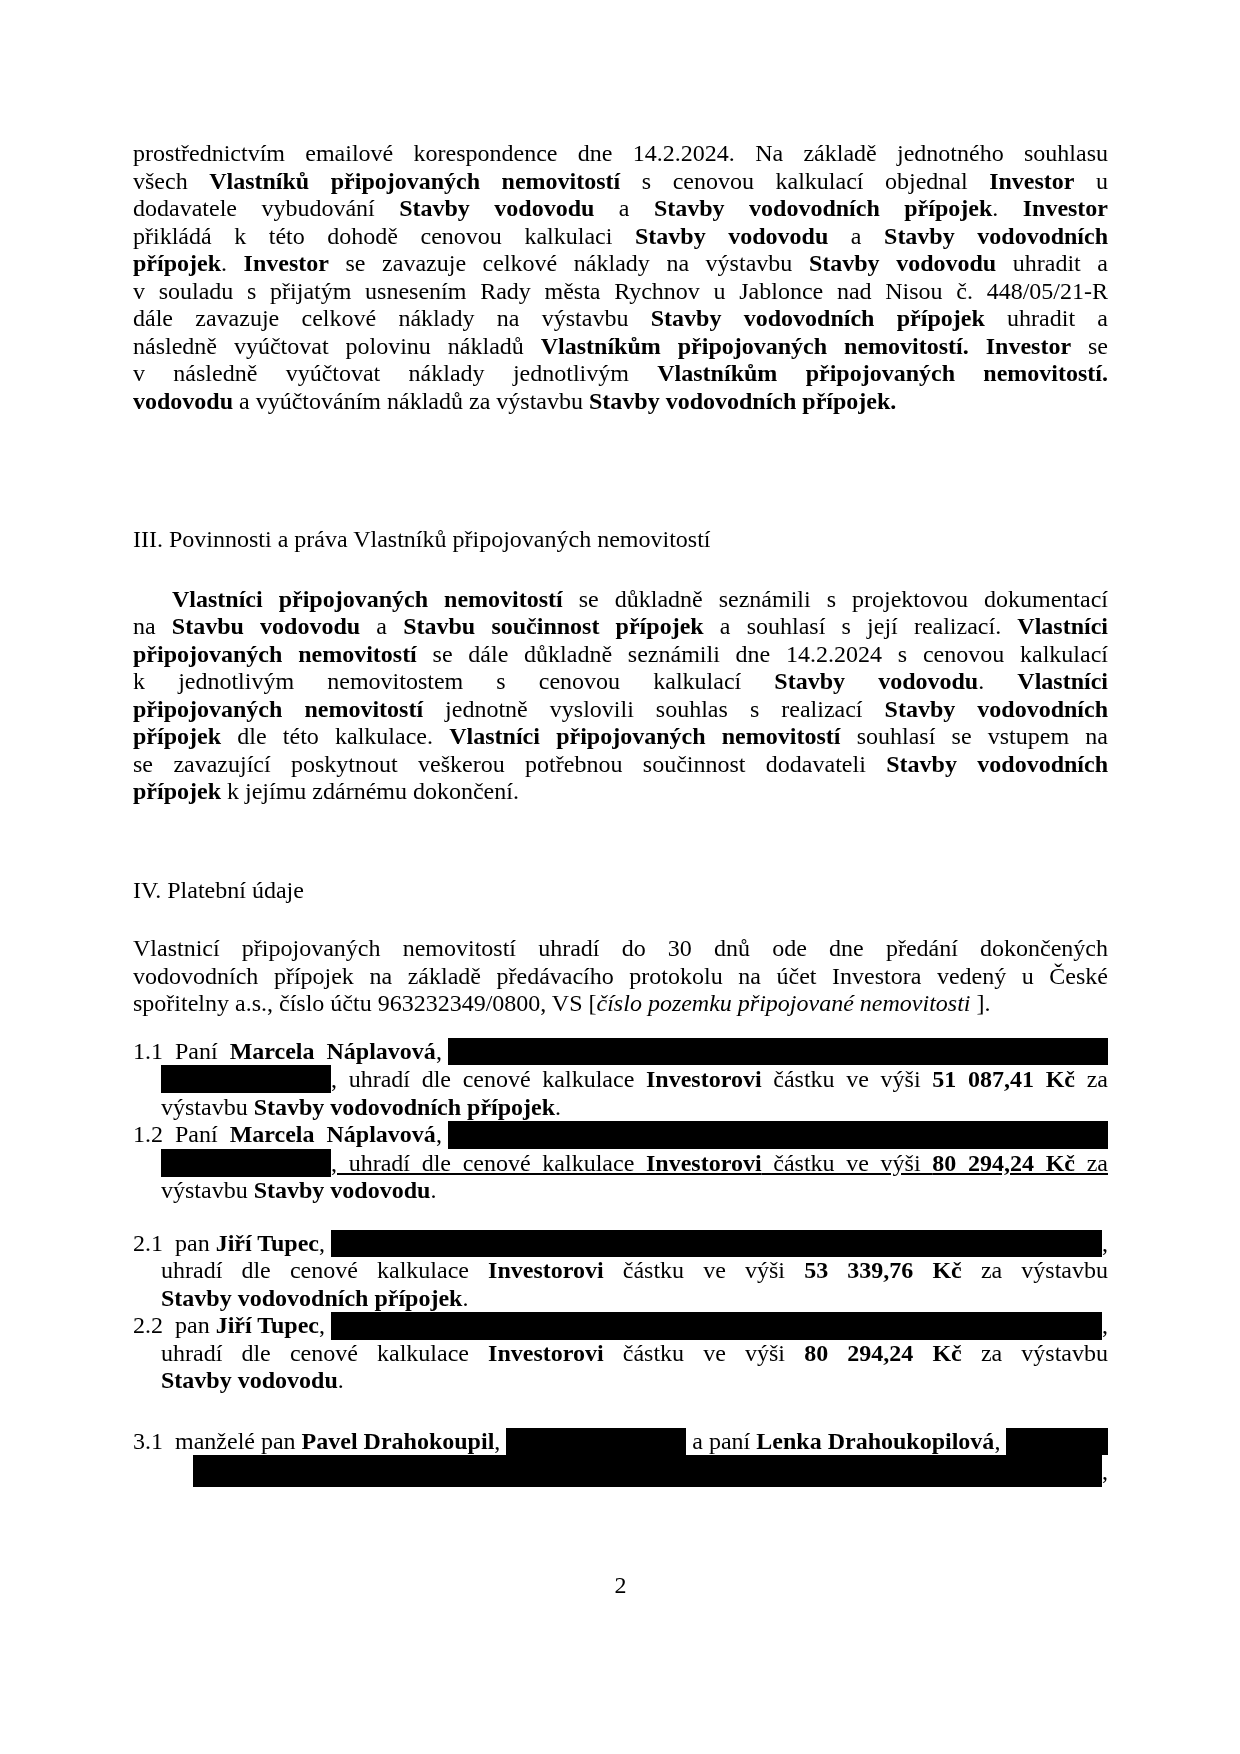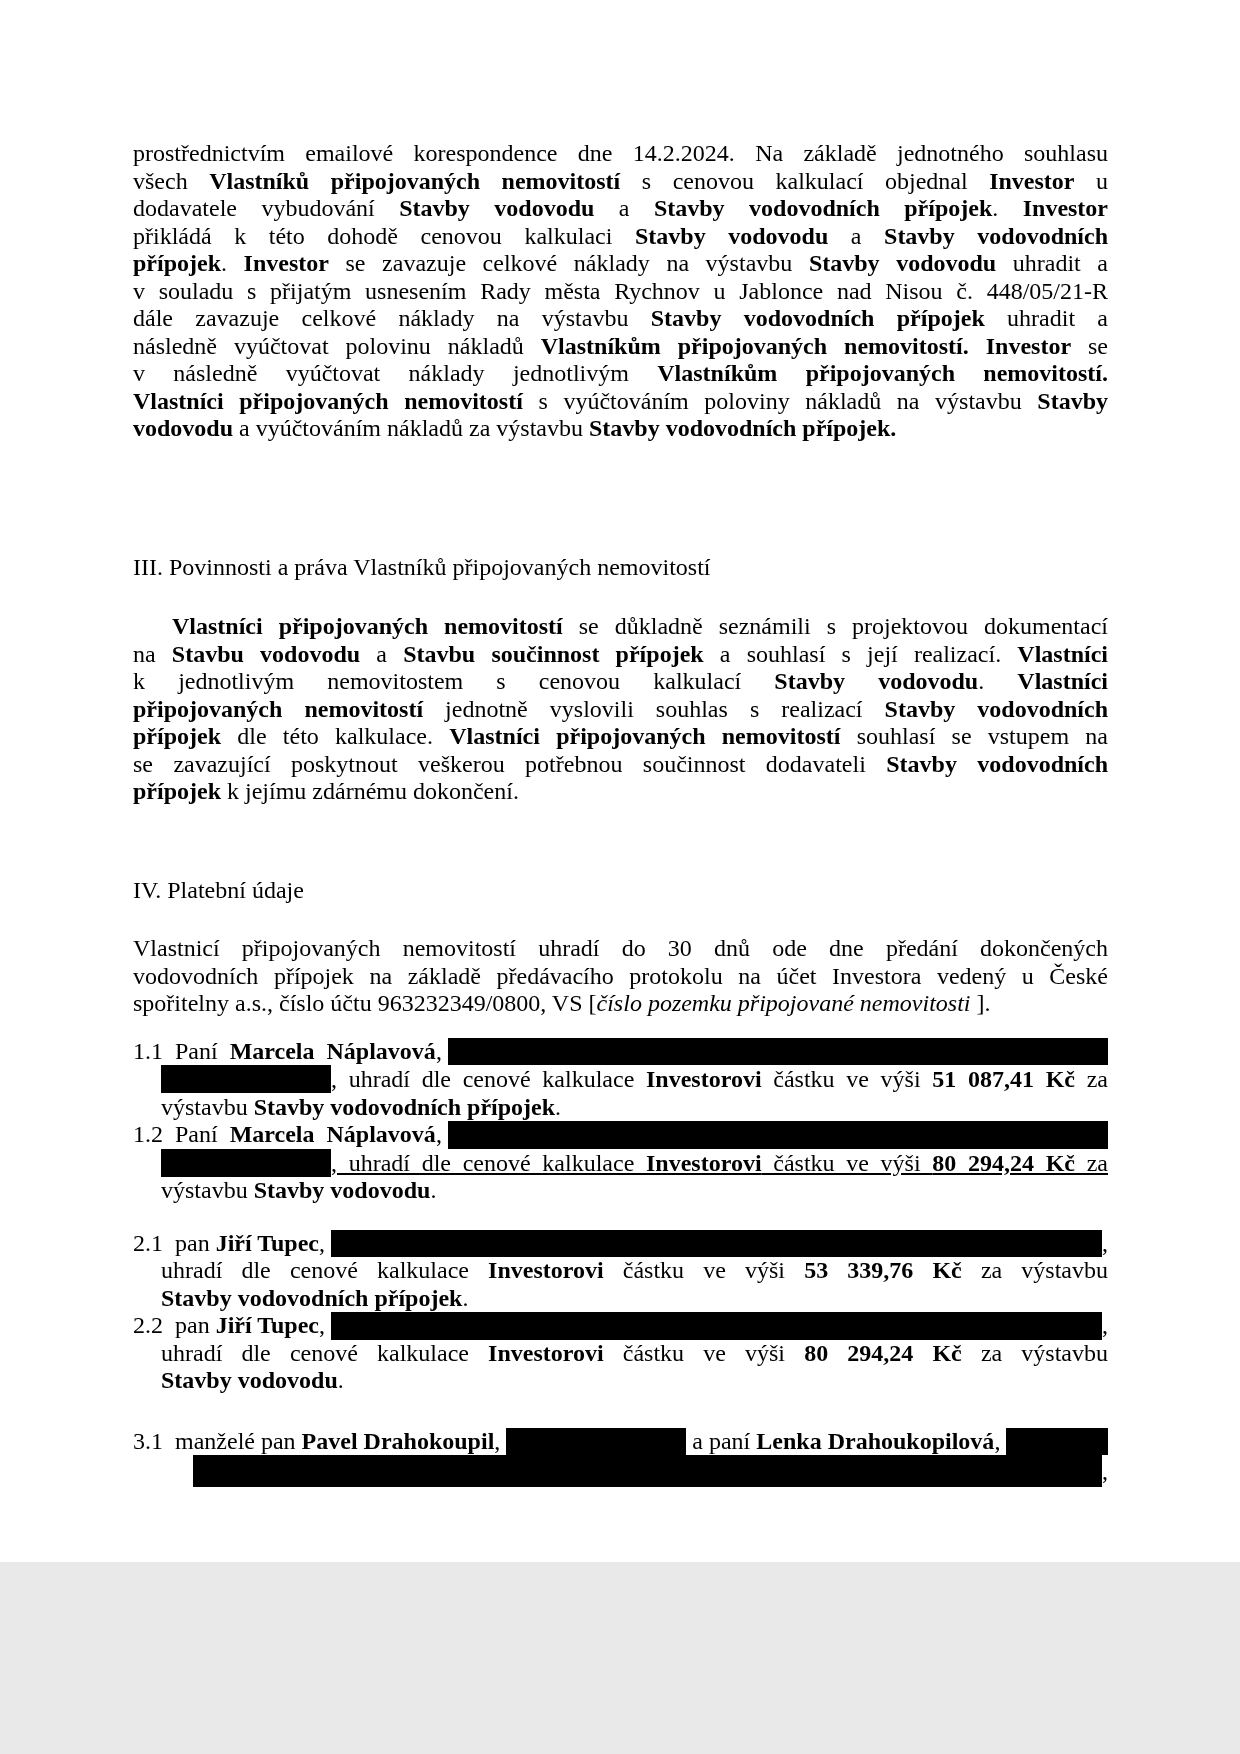--- a/index.html
+++ b/index.html
@@ -1,18 +1,18 @@
 <!DOCTYPE html>
 <html><head>
 <meta charset="utf-8">
 <style>
   html,body{margin:0;padding:0;background:#e9e9e9;}
   .page{
     position:relative;
-    width:1240px;height:1562px;
+    width:1240px;height:1754px;
     margin:0 auto;
     background:#ffffff;
     box-sizing:border-box;
     padding:140px 132px 0 133px;
     font-family:"Liberation Serif","DejaVu Serif",serif;
     font-size:24px;
     line-height:27.5px;
     color:#000;
     overflow:hidden;
   }
@@ -44,29 +44,29 @@
   <div class="para">
       <div class="line"><span>prostřednictvím emailové korespondence dne 14.2.2024. Na základě jednotného souhlasu</span></div>
       <div class="line"><span>všech </span><span class="b">Vlastníků připojovaných nemovitostí</span><span> s cenovou kalkulací objednal </span><span class="b">Investor</span><span> u</span></div>
       <div class="line"><span>dodavatele vybudování </span><span class="b">Stavby vodovodu</span><span> a </span><span class="b">Stavby vodovodních přípojek</span><span>. </span><span class="b">Investor</span></div>
       <div class="line"><span>přikládá k této dohodě cenovou kalkulaci </span><span class="b">Stavby vodovodu</span><span> a </span><span class="b">Stavby vodovodních</span></div>
       <div class="line"><span class="b">přípojek</span><span>. </span><span class="b">Investor</span><span> se zavazuje celkové náklady na výstavbu </span><span class="b">Stavby vodovodu</span><span> uhradit a</span></div>
       <div class="line"><span>v souladu s přijatým usnesením Rady města Rychnov u Jablonce nad Nisou č. 448/05/21-R</span></div>
       <div class="line"><span>dále zavazuje celkové náklady na výstavbu </span><span class="b">Stavby vodovodních přípojek</span><span> uhradit a</span></div>
       <div class="line"><span>následně vyúčtovat polovinu nákladů </span><span class="b">Vlastníkům připojovaných nemovitostí.</span><span> </span><span class="b">Investor</span><span> se</span></div>
       <div class="line"><span>v následně vyúčtovat náklady jednotlivým </span><span class="b">Vlastníkům připojovaných nemovitostí.</span></div>
-      <div class="line"><span class="b">Vlastníci připojovaných nemovitostí</span><span> s vyúčtováním poloviny nákladů na výstavbu </span><span class="b">Stavby</span></div>
       <div class="line last"><span class="b">vodovodu</span><span>  a vyúčtováním nákladů za výstavbu </span><span class="b">Stavby vodovodních přípojek.</span></div>
     </div>
 
   <div class="heading h3head">III. Povinnosti a práva Vlastníků připojovaných nemovitostí</div>
 
   <div class="para para3">
       <div class="line" style="padding-left: 39px;"><span class="b">Vlastníci připojovaných nemovitostí</span><span> se důkladně seznámili s projektovou dokumentací</span></div>
       <div class="line"><span>na </span><span class="b">Stavbu vodovodu</span><span> a </span><span class="b">Stavbu součinnost přípojek</span><span> a souhlasí s její realizací. </span><span class="b">Vlastníci</span></div>
+      <div class="line"><span class="b">připojovaných nemovitostí</span><span> se dále důkladně seznámili dne 14.2.2024 s cenovou kalkulací</span></div>
       <div class="line"><span>k jednotlivým nemovitostem s cenovou kalkulací </span><span class="b">Stavby vodovodu</span><span>. </span><span class="b">Vlastníci</span></div>
       <div class="line"><span class="b">připojovaných nemovitostí</span><span> jednotně vyslovili souhlas s realizací </span><span class="b">Stavby vodovodních</span></div>
       <div class="line"><span class="b">přípojek</span><span> dle této kalkulace. </span><span class="b">Vlastníci připojovaných nemovitostí</span><span> souhlasí se vstupem na</span></div>
       <div class="line"><span>se zavazující poskytnout veškerou potřebnou součinnost dodavateli </span><span class="b">Stavby vodovodních</span></div>
       <div class="line last"><span class="b">přípojek</span><span> k jejímu zdárnému dokončení.</span></div>
     </div>
 
   <div class="heading h4head">IV. Platební údaje</div>
 
   <div class="para para4">

